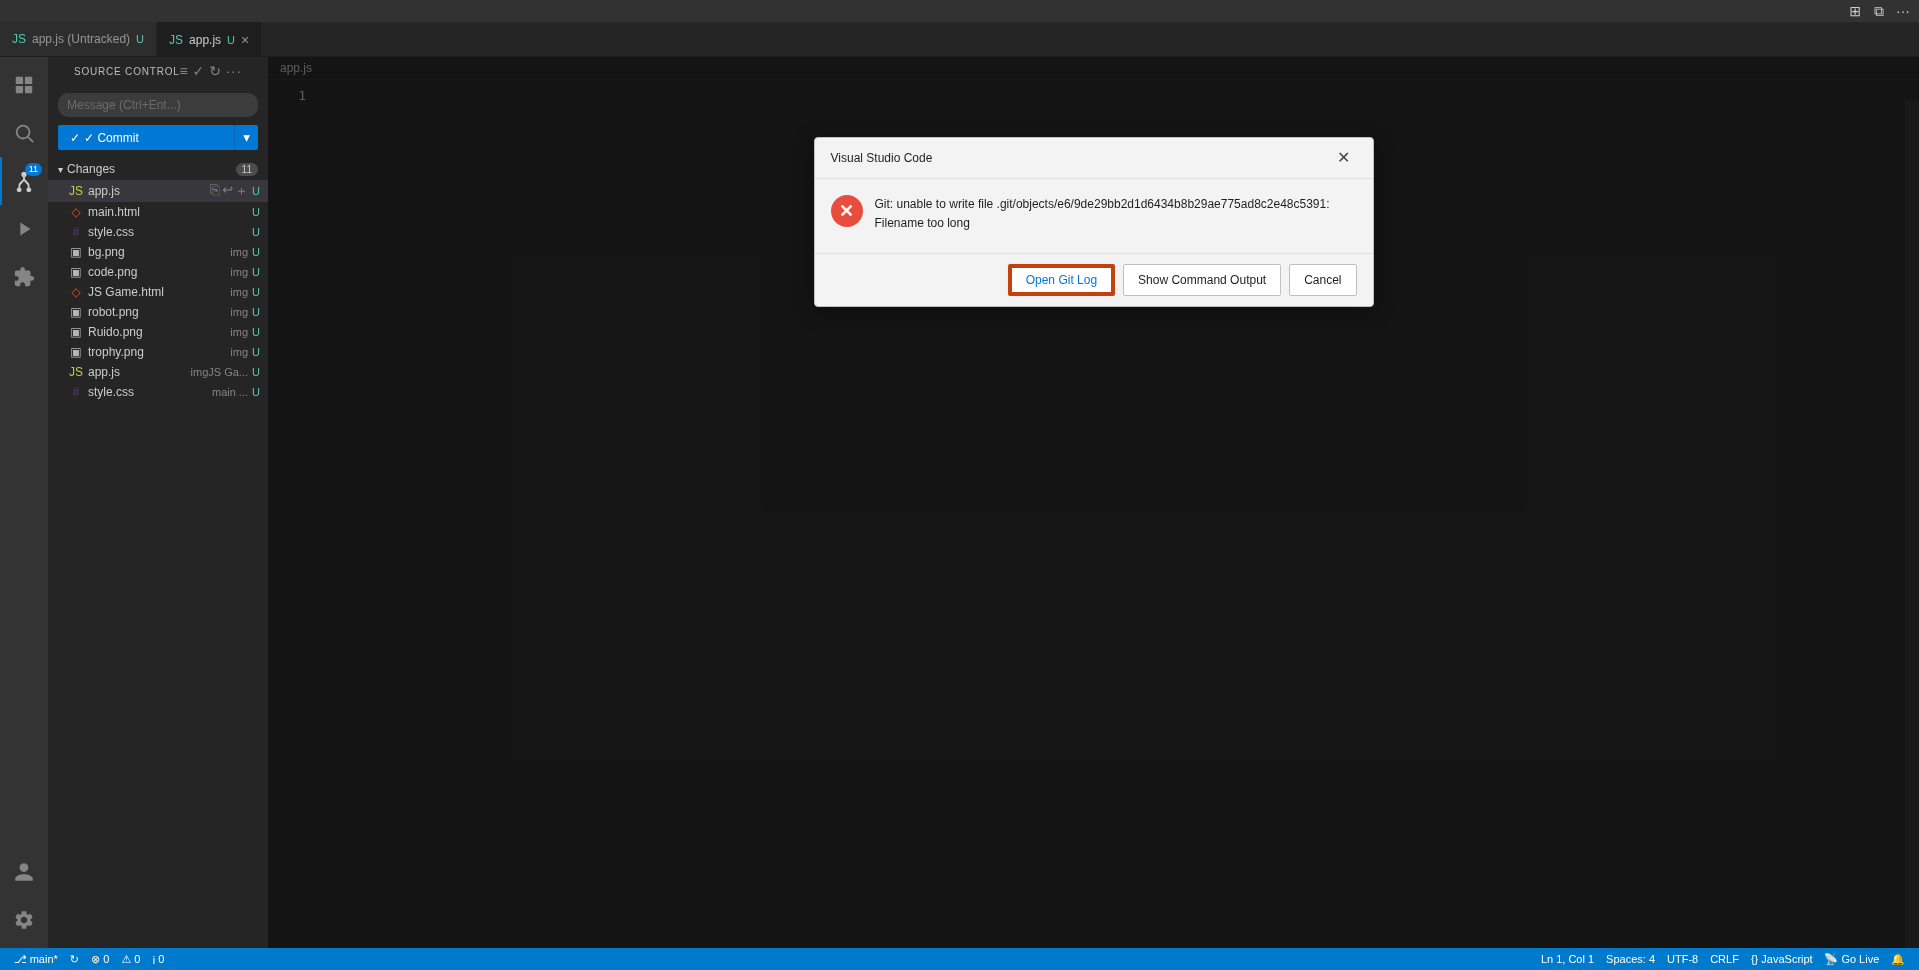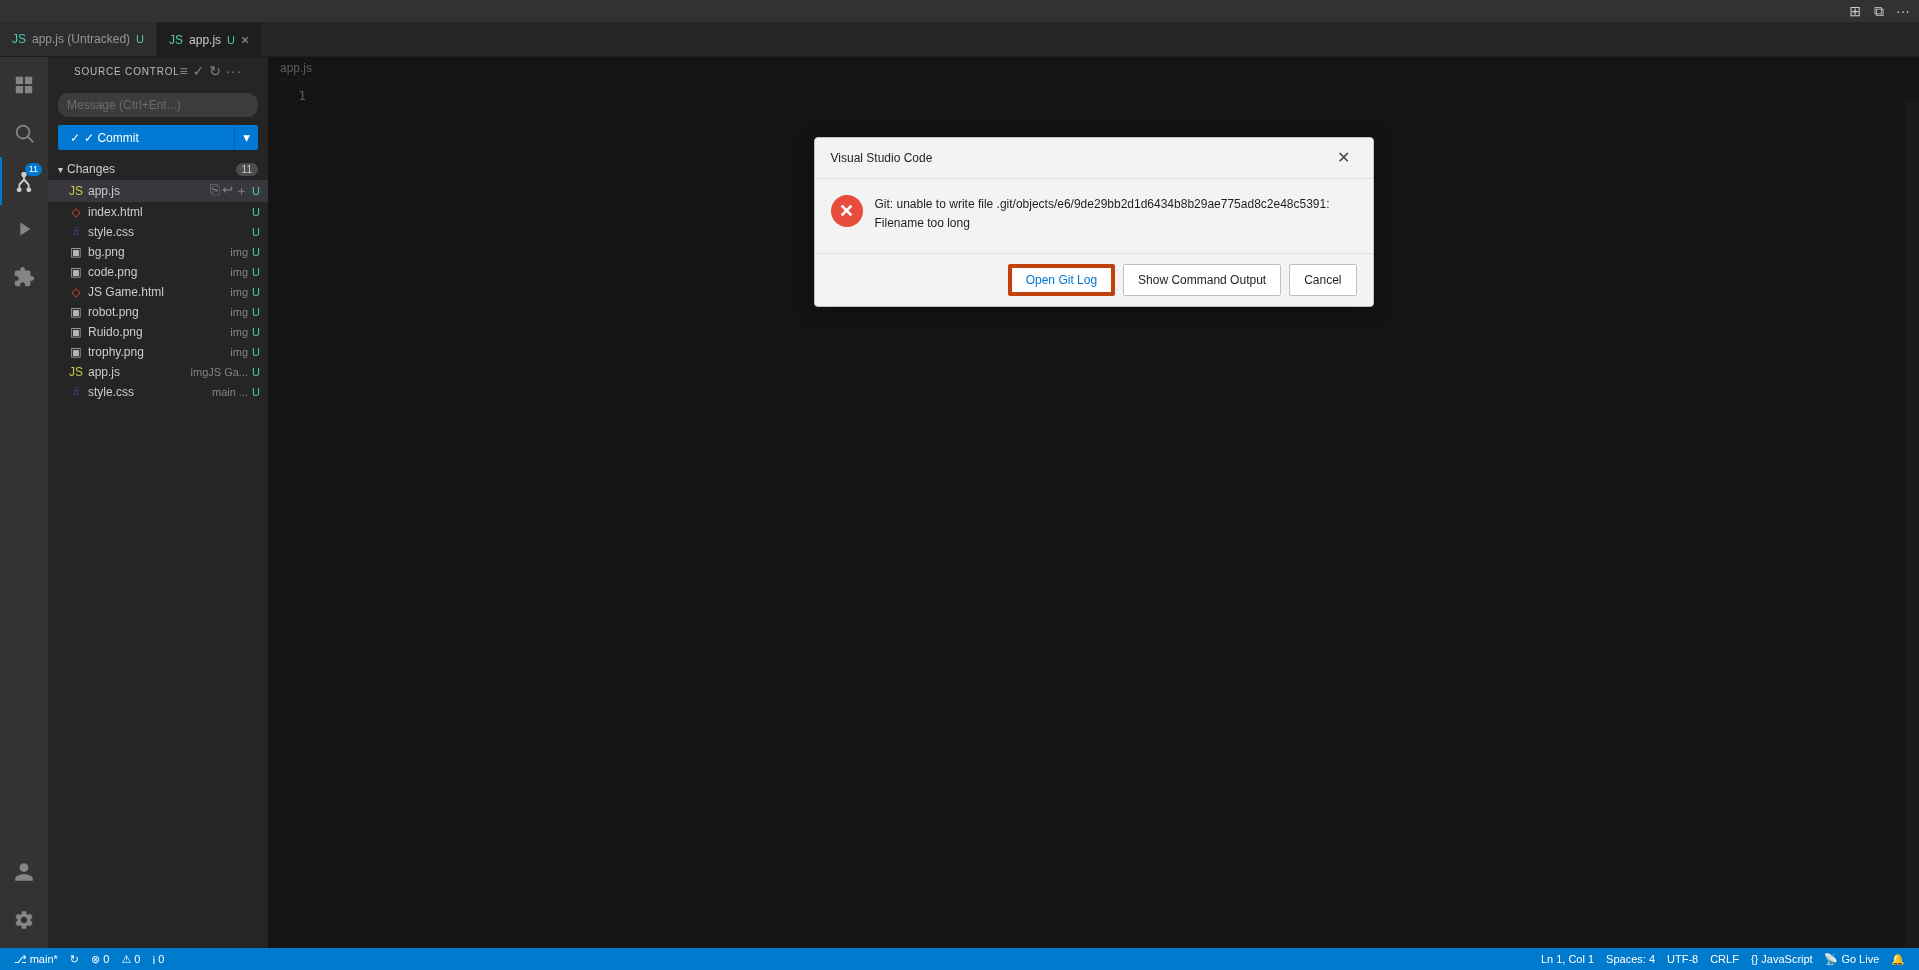--- a/index.html
+++ b/index.html
@@ -545,21 +545,21 @@
         <span class="file-item-icons">
           <span title="Open File">⎘</span>
           <span title="Discard Changes">↩</span>
           <span title="Stage Changes">＋</span>
         </span>
         <span class="file-status">U</span>
       </div>
 
       <div class="file-item">
         <span class="file-icon icon-html">◇</span>
-        <span class="file-name">index.html</span>
+        <span class="file-name">main.html</span>
         <span class="file-status">U</span>
       </div>
 
       <div class="file-item">
         <span class="file-icon icon-css">#</span>
         <span class="file-name">style.css</span>
         <span class="file-status">U</span>
       </div>
 
       <div class="file-item">

